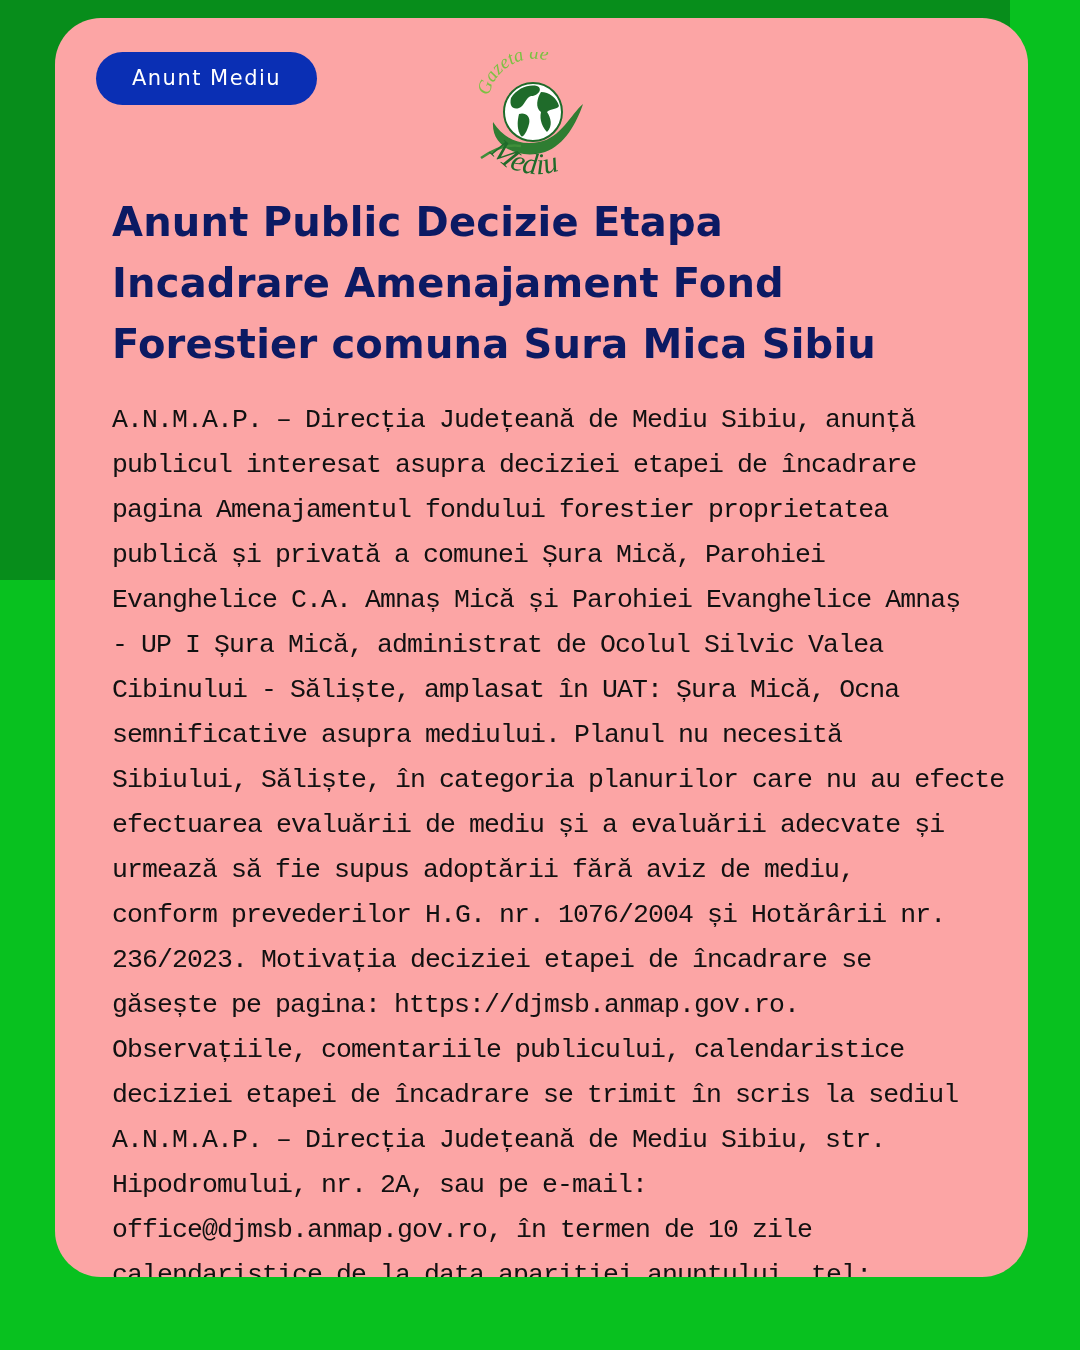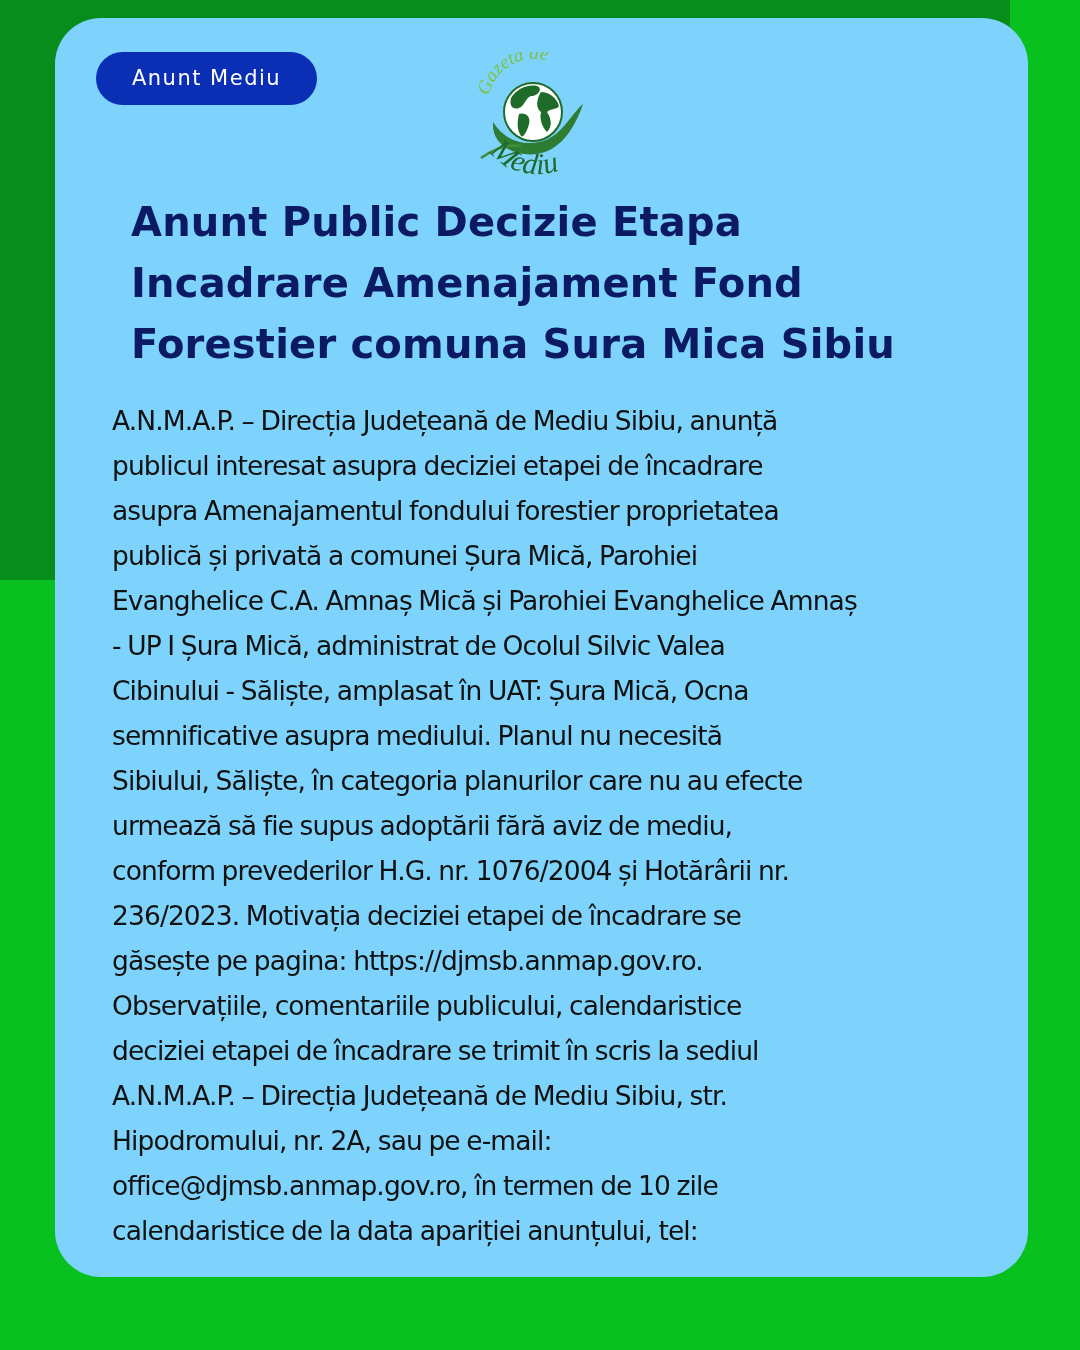--- a/index.html
+++ b/index.html
@@ -21,21 +21,21 @@
       width: 1010px;
       height: 580px;
       background: #078d1b;
     }
     .card {
       position: absolute;
       left: 55px;
       top: 18px;
       width: 973px;
       height: 1259px;
-      background: #7dd3fc;
+      background: #fca5a5;
       border-radius: 46px;
       overflow: hidden;
     }
     .badge {
       position: absolute;
       left: 41px;
       top: 34px;
       width: 221px;
       height: 53px;
       border-radius: 27px;
@@ -63,38 +63,38 @@
       color: #0c1a63;
       font-family: "DejaVu Sans", sans-serif;
       font-weight: bold;
       font-size: 40px;
       line-height: 61px;
       letter-spacing: 0.2px;
     }
     .title span {
       display: block;
       white-space: nowrap;
-      margin-left: 19px;
     }
     .body-text {
       position: absolute;
       left: 57px;
       top: 380px;
       width: 880px;
       margin: 0;
       color: #111111;
       font-family: "DejaVu Sans", sans-serif;
       font-size: 26.5px;
       line-height: 45px;
       letter-spacing: -0.9px;
       word-spacing: -1px;
     }
     .body-text span {
       display: block;
       white-space: nowrap;
+      font-family: Liberation Mono, monospace;
     }
   </style>
 </head>
 <body>
 
 <div class="bg-dark"></div>
 
 <div class="card">
 
   <div class="badge">Anunt Mediu</div>
@@ -124,27 +124,28 @@
 
   <h1 class="title">
     <span>Anunt Public Decizie Etapa</span>
     <span>Incadrare Amenajament Fond</span>
     <span>Forestier comuna Sura Mica Sibiu</span>
   </h1>
 
   <div class="body-text">
     <span>A.N.M.A.P. – Direcția Județeană de Mediu Sibiu, anunță</span>
     <span>publicul interesat asupra deciziei etapei de încadrare</span>
-    <span>asupra Amenajamentul fondului forestier proprietatea</span>
+    <span>pagina Amenajamentul fondului forestier proprietatea</span>
     <span>publică și privată a comunei Șura Mică, Parohiei</span>
     <span>Evanghelice C.A. Amnaș Mică și Parohiei Evanghelice Amnaș</span>
     <span>- UP I Șura Mică, administrat de Ocolul Silvic Valea</span>
     <span>Cibinului - Săliște, amplasat în UAT: Șura Mică, Ocna</span>
     <span>semnificative asupra mediului. Planul nu necesită</span>
     <span>Sibiului, Săliște, în categoria planurilor care nu au efecte</span>
+    <span>efectuarea evaluării de mediu și a evaluării adecvate și</span>
     <span>urmează să fie supus adoptării fără aviz de mediu,</span>
     <span>conform prevederilor H.G. nr. 1076/2004 și Hotărârii nr.</span>
     <span>236/2023. Motivația deciziei etapei de încadrare se</span>
     <span>găsește pe pagina: https://djmsb.anmap.gov.ro.</span>
     <span>Observațiile, comentariile publicului, calendaristice</span>
     <span>deciziei etapei de încadrare se trimit în scris la sediul</span>
     <span>A.N.M.A.P. – Direcția Județeană de Mediu Sibiu, str.</span>
     <span>Hipodromului, nr. 2A, sau pe e-mail:</span>
     <span>office@djmsb.anmap.gov.ro, în termen de 10 zile</span>
     <span>calendaristice de la data apariției anunțului, tel:</span>

